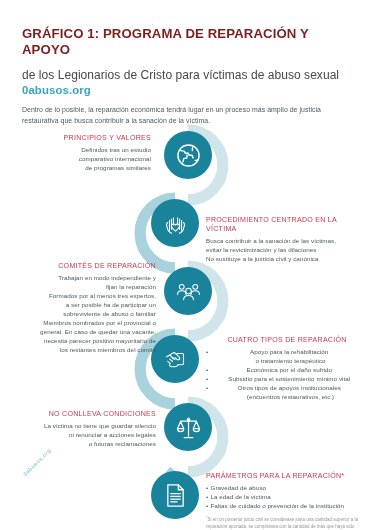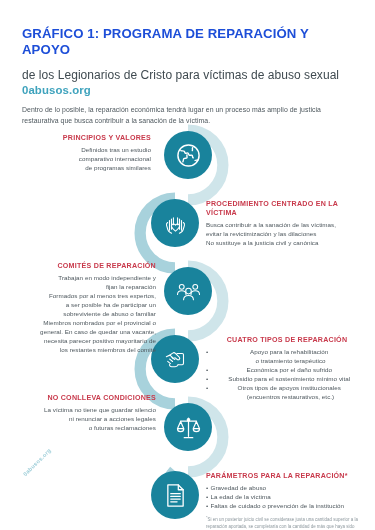--- a/index.html
+++ b/index.html
@@ -9,21 +9,21 @@
     font-family:"Liberation Sans", sans-serif;
     color:#414b50;
     position:relative;
     overflow:hidden;
   }
 
   
   .header { position:absolute; left:22px; top:26px; width:335px; }
   .title {
     font-size:13.2px; font-weight:bold; letter-spacing:.1px;
-    color:#1d4ed8; line-height:1.18;
+    color:#7f1d1d; line-height:1.18;
   }
   .subtitle {
     font-size:12px; color:#3f4a50; line-height:1.25; margin-top:11px;
     letter-spacing:.05px;
   }
   .siteline {
     font-size:11.4px; font-weight:bold; color:#3fa3bd; margin-top:1px;
     letter-spacing:.1px;
   }
   .lede {
@@ -39,21 +39,21 @@
   .node { position:absolute; width:48px; height:48px; border-radius:50%;
           background:#19839c; display:flex; align-items:center;
           justify-content:center; }
   .node svg { width:27px; height:27px; display:block; }
 
   
   .blk { position:absolute; }
   .blk.left  { text-align:right; }
   .blk.right { text-align:left; }
   .blk h3 {
-    font-size:7.1px; font-weight:bold; color:#c8394b;
+    font-size:7.1px; font-weight:normal; color:#c8394b;
     letter-spacing:.25px; line-height:1.32; text-transform:uppercase;
     margin-bottom:1.5px;
   }
   .blk p { font-size:6.25px; line-height:1.45; color:#4d575d; letter-spacing:.04px; }
   .blk ul { list-style:none; }
   .blk li { font-size:6.25px; line-height:1.46; color:#4d575d;
             letter-spacing:.04px; padding-left:4.5px; position:relative; }
   .blk li::before { content:"\2022"; position:absolute; left:0; color:#4d575d; }
   .blk li.cont { padding-left:7px; }
   .blk li.cont::before { content:""; }
@@ -166,21 +166,21 @@
 
   <div class="wm" style="left:22px; top:363px;">0abusos.org</div>
 
   <div class="blk left" style="left:26px; top:24px; width:125px;">
     <h3>PRINCIPIOS Y VALORES</h3>
     <p>Definidos tras un estudio</p>
     <p>comparativo internacional</p>
     <p>de programas similares</p>
   </div>
 
-  <div class="blk right" style="left:206px; top:90px; width:160px;">
+  <div class="blk right" style="left:206px; top:106px; width:160px;">
     <h3>PROCEDIMIENTO CENTRADO EN LA VÍCTIMA</h3>
     <p>Busca contribuir a la sanación de las víctimas,</p>
     <p>evitar la revictimización y las dilaciones</p>
     <p>No sustituye a la justicia civil y canónica</p>
   </div>
 
   <div class="blk left" style="left:14px; top:152px; width:142px;">
     <h3>COMITÉS DE REPARACIÓN</h3>
     <p>Trabajan en modo independiente y</p>
     <p>fijan la reparación</p>
@@ -198,21 +198,21 @@
     <ul>
       <li>Apoyo para la rehabilitación</li>
       <li class="cont">o tratamiento terapéutico</li>
       <li>Económica por el daño sufrido</li>
       <li>Subsidio para el sostenimiento mínimo vital</li>
       <li>Otros tipos de apoyos institucionales</li>
       <li class="cont">(encuentros restaurativos, etc.)</li>
     </ul>
   </div>
 
-  <div class="blk left" style="left:18px; top:284px; width:138px;">
+  <div class="blk left" style="left:18px; top:300px; width:138px;">
     <h3>NO CONLLEVA CONDICIONES</h3>
     <p>La víctima no tiene que guardar silencio</p>
     <p>ni renunciar a acciones legales</p>
     <p>o futuras reclamaciones</p>
   </div>
 
   <div class="blk right" style="left:206px; top:362px; width:166px;">
     <h3>PARÁMETROS PARA LA REPARACIÓN*</h3>
     <ul>
       <li>Gravedad de abuso</li>

